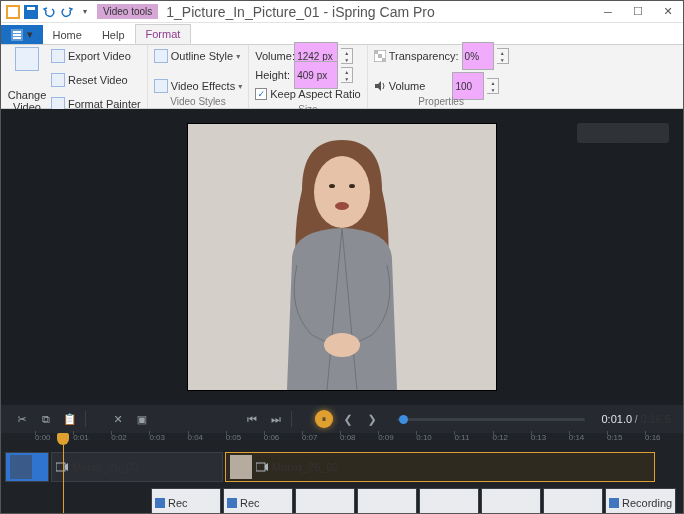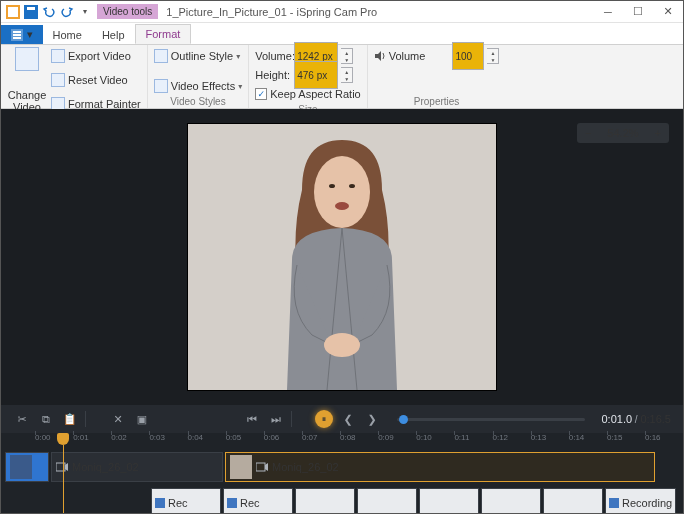--- a/index.html
+++ b/index.html
@@ -1,37 +1,37 @@
 <!DOCTYPE html>
 <html><head>
 <meta charset="utf-8">
 <style>
 *{margin:0;padding:0;box-sizing:border-box;font-family:"Segoe UI",Tahoma,sans-serif;font-size:11px;color:#333}
 body{width:684px;height:514px;background:#fff;overflow:hidden;position:relative;border:1px solid #555}
 .titlebar{height:22px;display:flex;align-items:center;background:#fff;border-bottom:1px solid #e3e3e3}
 .qat{display:flex;align-items:center;gap:2px;padding:0 4px}
 .qat .ico{width:16px;height:16px;display:flex;align-items:center;justify-content:center;border:1px solid transparent}
 .ctx-tab{background:#d6a6d6;padding:2px 6px;font-size:10px;color:#333}
-.title-text{margin-left:8px;font-size:11px;color:#555}
+.title-text{margin-left:8px;font-size:14px;color:#555}
 .win-btns{margin-left:auto;display:flex}
 .win-btns div{width:30px;height:22px;display:flex;align-items:center;justify-content:center;font-size:11px;color:#555}
 .tabs{height:22px;display:flex;align-items:flex-end;background:#fff;border-bottom:1px solid #d0d0d0}
 .file-tab{background:#1a6fc4;color:#fff;padding:3px 10px;font-size:11px;display:flex;align-items:center;gap:4px}
 .tab{padding:3px 10px;font-size:11px;color:#444}
 .tab.active{border:1px solid #d0d0d0;border-bottom:1px solid #f3f3f3;background:#f3f3f3;color:#8e3a8e}
 .ribbon{height:64px;background:#f3f3f3;display:flex;border-bottom:1px solid #d0d0d0}
 .group{border-right:1px solid #e0e0e0;padding:2px 6px 0;display:flex;flex-direction:column}
 .group-body{flex:1;display:flex;gap:4px}
 .group-label{text-align:center;font-size:10px;color:#777;padding:1px 0}
 .big-btn{width:40px;display:flex;flex-direction:column;align-items:center;justify-content:center;gap:18px}
 .big-btn .ic{width:24px;height:24px;background:#e8f0fb;border:1px solid #9bb8e0}
 .small-row{display:flex;align-items:center;gap:3px;height:18px}
 .small-row .ic{width:14px;height:14px;background:#e8f0fb;border:1px solid #9bb8e0}
 .col{display:flex;flex-direction:column;justify-content:space-between;gap:1px}
-.numbox{width:44px;height:28px;border:1px solid #abadb3;background:#eab308;font-size:10px;padding:0 2px;display:flex;align-items:center}
+.numbox{width:44px;height:28px;border:1px solid #abadb3;background:#f0abfc;font-size:10px;padding:0 2px;display:flex;align-items:center}
 .spinner{width:12px;height:16px;border:1px solid #abadb3;border-left:none;background:#f5f5f5;display:flex;flex-direction:column}
 .spinner div{flex:1;display:flex;align-items:center;justify-content:center;font-size:5px;color:#555}
 .chk{width:12px;height:12px;border:1px solid #888;background:#fff;display:flex;align-items:center;justify-content:center;font-size:9px;color:#1a6fc4}
 .canvas{height:296px;background:#1b1e22;position:relative;display:flex;align-items:center;justify-content:center}
 .video-frame{width:310px;height:268px;background:#d4cfc9;border:1px solid #000;position:relative;overflow:hidden}
 .person{position:absolute;left:50%;bottom:0;transform:translateX(-50%);width:220px;height:260px}
 .zoom-ctrl{position:absolute;top:14px;right:14px;background:#2f3338;border-radius:3px;display:flex;align-items:center;color:#ccc;font-size:10px}
 .zoom-ctrl div{padding:4px 8px}
 .controls{height:28px;background:#262a30;display:flex;align-items:center;padding:0 12px;gap:6px}
 .ctrl-ic{width:18px;height:18px;display:flex;align-items:center;justify-content:center;color:#9aa0a8;font-size:11px}
@@ -158,37 +158,51 @@
         <div class="small-row">
             <span style="width:36px">Volume:</span>
             <div class="numbox">1242 px</div>
             <div class="spinner">
               <div>▲</div>
               <div>▼</div>
             </div>
           </div>
         <div class="small-row">
             <span style="width:36px">Height:</span>
-            <div class="numbox">476 px</div>
+            <div class="numbox">409 px</div>
             <div class="spinner">
               <div>▲</div>
               <div>▼</div>
             </div>
           </div>
         <div class="small-row">
             <div class="chk">✓</div>
             <span>Keep Aspect Ratio</span>
           </div>
       </div>
     </div>
     <div class="group-label">Size</div>
   </div>
   <div class="group" style="border-right:none">
     <div class="group-body">
       <div class="col">
+        <div class="small-row">
+            <svg width="12" height="12">
+              <rect width="12" height="12" fill="#fff" stroke="#888"></rect>
+              <rect x="0" y="0" width="4" height="4" fill="#bbb"></rect>
+              <rect x="4" y="4" width="4" height="4" fill="#bbb"></rect>
+              <rect x="8" y="8" width="4" height="4" fill="#bbb"></rect>
+            </svg>
+            <span>Transparency:</span>
+            <div class="numbox" style="width:32px">0%</div>
+            <div class="spinner">
+              <div>▲</div>
+              <div>▼</div>
+            </div>
+          </div>
         <div class="small-row">
             <svg width="12" height="12">
               <path d="M1 4 L4 4 L7 1 L7 11 L4 8 L1 8 Z" fill="#555"></path>
               <path d="M9 3 Q11 6 9 9" fill="none" stroke="#555"></path>
             </svg>
             <span>Volume</span>
             <div class="numbox" style="width:32px;margin-left:24px">100</div>
             <div class="spinner">
               <div>▲</div>
               <div>▼</div>

